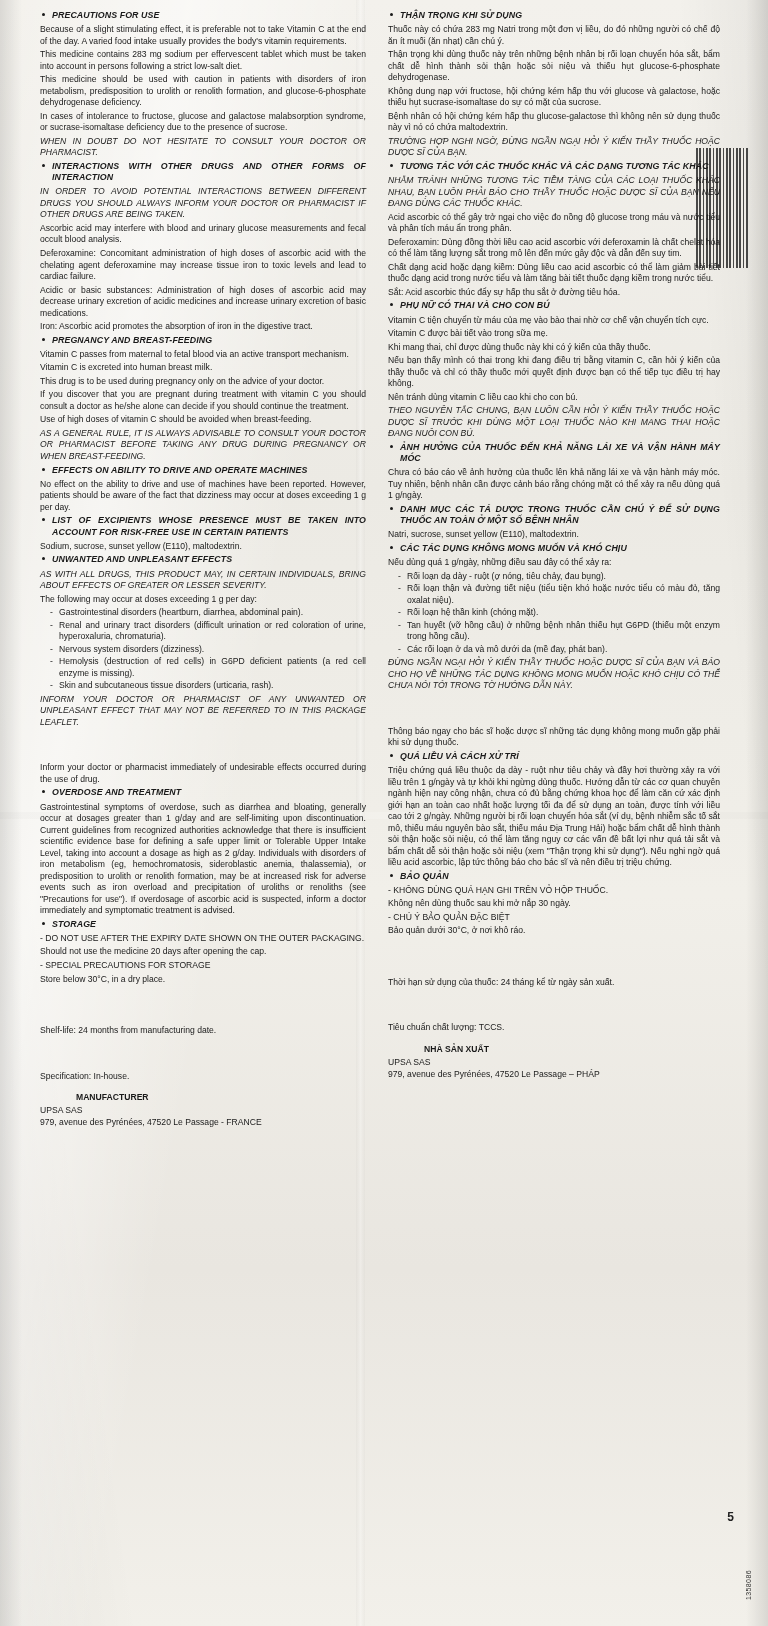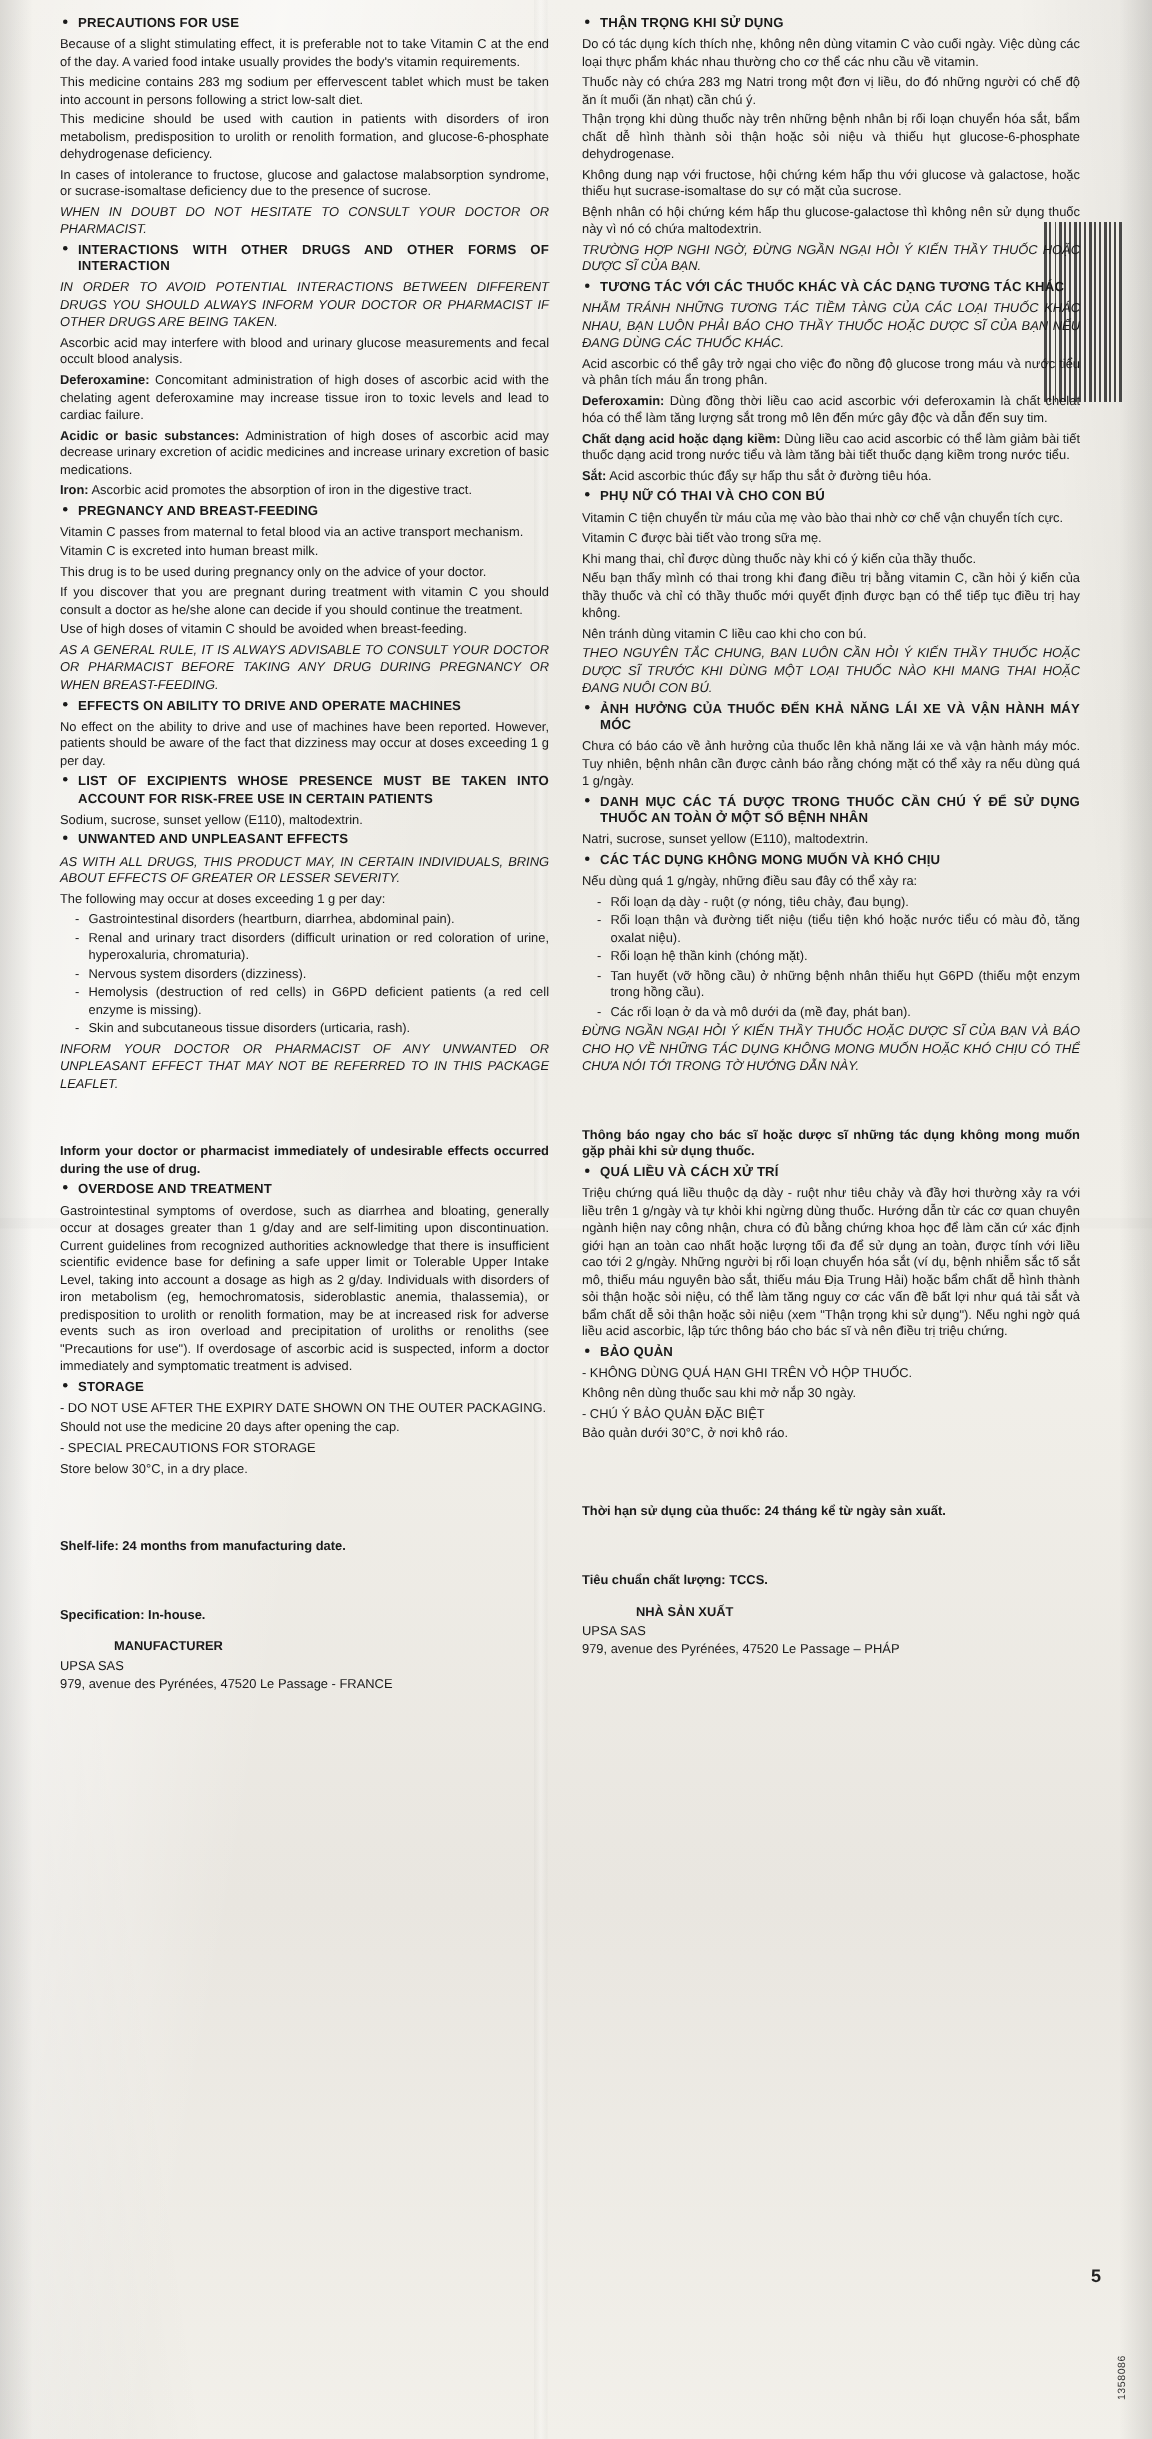--- a/index.html
+++ b/index.html
@@ -36,31 +36,32 @@
 
   h3.sec{
     font-size:8.8px;
     font-weight:bold;
     margin:11px 0 3px 0;
     text-transform:uppercase;
     letter-spacing:.1px;
     line-height:1.28;
     padding-left:12px;
     position:relative;
+    font-style:italic;
   }
   h3.sec::before{
     content:"";
     position:absolute;left:2px;top:3px;
     width:3px;height:3px;border-radius:50%;
     background:#1a1a1a;
   }
   h3.sec:first-child{margin-top:0;}
   p{margin:0 0 2px 0;}
   .ital{font-style:italic;}
-  .bold{font-weight:bold;margin-top:34px;}
+  .bold{font-weight:normal;margin-top:34px;}
   ul.dash{margin:1px 0 2px 0;padding:0 0 0 10px;list-style:none;}
   ul.dash li{position:relative;padding-left:9px;margin-bottom:1px;}
   ul.dash li::before{content:"-";position:absolute;left:0;top:0;}
   .barcode{
     position:absolute;
     right:2px;top:138px;
     width:52px;height:120px;
     background:repeating-linear-gradient(90deg,
       #2b2b2b 0px,#2b2b2b 2px,#efece6 2px,#efece6 3.4px,
       #2b2b2b 3.4px,#2b2b2b 4.6px,#efece6 4.6px,#efece6 7px,
@@ -178,21 +179,20 @@
       <p>UPSA SAS</p>
       <p>979, avenue des Pyrénées, 47520 Le Passage - FRANCE</p>
     </section>
 
   </div>
 
   <div class="col col-right">
 
     <section>
       <h3 class="sec">THẬN TRỌNG KHI SỬ DỤNG</h3>
-      <p>Do có tác dụng kích thích nhẹ, không nên dùng vitamin C vào cuối ngày. Việc dùng các loại thực phẩm khác nhau thường cho cơ thể các nhu cầu về vitamin.</p>
       <p>Thuốc này có chứa 283 mg Natri trong một đơn vị liều, do đó những người có chế độ ăn ít muối (ăn nhạt) cần chú ý.</p>
       <p>Thận trọng khi dùng thuốc này trên những bệnh nhân bị rối loạn chuyển hóa sắt, bẩm chất dễ hình thành sỏi thận hoặc sỏi niệu và thiếu hụt glucose-6-phosphate dehydrogenase.</p>
       <p>Không dung nạp với fructose, hội chứng kém hấp thu với glucose và galactose, hoặc thiếu hụt sucrase-isomaltase do sự có mặt của sucrose.</p>
       <p>Bệnh nhân có hội chứng kém hấp thu glucose-galactose thì không nên sử dụng thuốc này vì nó có chứa maltodextrin.</p>
       <p class="ital">TRƯỜNG HỢP NGHI NGỜ, ĐỪNG NGẦN NGẠI HỎI Ý KIẾN THẦY THUỐC HOẶC DƯỢC SĨ CỦA BẠN.</p>
     </section>
 
     <section>
       <h3 class="sec">TƯƠNG TÁC VỚI CÁC THUỐC KHÁC VÀ CÁC DẠNG TƯƠNG TÁC KHÁC</h3>
       <p class="ital">NHẰM TRÁNH NHỮNG TƯƠNG TÁC TIỀM TÀNG CỦA CÁC LOẠI THUỐC KHÁC NHAU, BẠN LUÔN PHẢI BÁO CHO THẦY THUỐC HOẶC DƯỢC SĨ CỦA BẠN NẾU ĐANG DÙNG CÁC THUỐC KHÁC.</p>

